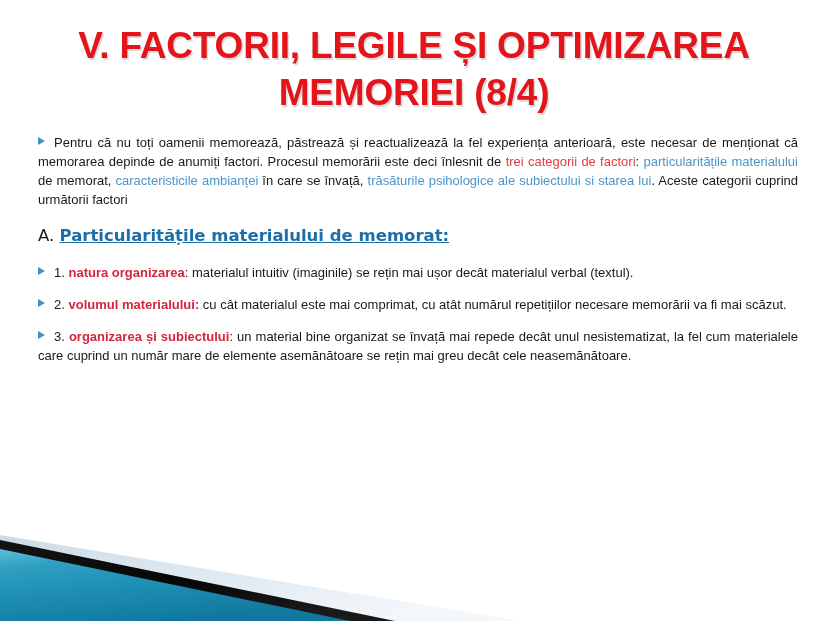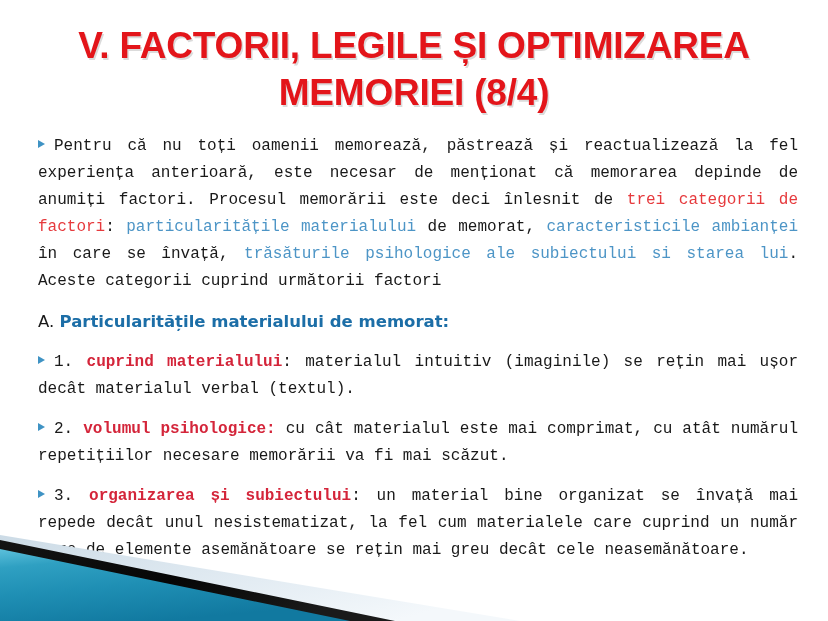--- a/index.html
+++ b/index.html
@@ -42,23 +42,23 @@
 
   
   .body-area {
     position: absolute;
     top: 133px;
     left: 38px;
     width: 760px;
   }
 
   .para {
-    font-family: Liberation Mono, monospace;
-    font-size: 16px;
-    line-height: 27px;
+    font-family: Liberation Sans, sans-serif;
+    font-size: 13px;
+    line-height: 19px;
     color: #191919;
     text-align: justify;
     text-justify: inter-word;
     margin: 0 0 9px 0;
     position: relative;
   }
 
   .para .bullet {
     display: inline-block;
     width: 0;
@@ -66,21 +66,21 @@
     border-top: 4.5px solid transparent;
     border-bottom: 4.5px solid transparent;
     border-left: 7px solid #3f93c4;
     vertical-align: 2px;
     margin-right: 9px;
   }
 
   .red       { color: #e63a3d; }
   .red-bold  { color: #d4253a; font-weight: bold; }
   .blue      { color: #4d95c6; }
-  .head-blue { color: #1c6ea7; font-weight: bold; }
+  .head-blue { color: #1c6ea7; font-weight: bold; text-decoration: underline; }
 
   .heading-a {
     font-family: "DejaVu Sans", "Liberation Sans", sans-serif;
     font-size: 16.5px;
     line-height: 28.5px;
     color: #191919;
     margin: 13px 0 12px 0;
   }
 
   .item { margin-bottom: 13px; }
@@ -109,25 +109,25 @@
 
     <p class="para">
       <span class="bullet"></span><span>Pentru că nu toți oamenii memorează, păstrează și reactualizează la fel experiența anterioară, este necesar de menționat că memorarea depinde de anumiți factori. Procesul memorării este deci înlesnit de </span><span class="red">trei categorii de factori</span><span>: </span><span class="blue">particularitățile materialului</span><span> de memorat, </span><span class="blue">caracteristicile ambianței</span><span> în care se învață, </span><span class="blue">trăsăturile psihologice ale subiectului si starea lui</span><span>. Aceste categorii cuprind următorii factori</span>
     </p>
 
     <div class="heading-a">
       <span>A. </span><span class="head-blue">Particularitățile materialului de memorat:</span>
     </div>
 
     <p class="para item">
-      <span class="bullet"></span><span>1. </span><span class="red-bold">cuprind materialului</span><span>: </span><span>materialul intuitiv (imaginile) se rețin mai ușor decât materialul verbal (textul).</span>
+      <span class="bullet"></span><span>1. </span><span class="red-bold">natura organizarea</span><span>: </span><span>materialul intuitiv (imaginile) se rețin mai ușor decât materialul verbal (textul).</span>
     </p>
 
     <p class="para item">
-      <span class="bullet"></span><span>2. </span><span class="red-bold">volumul psihologice:</span><span> </span><span>cu cât materialul este mai comprimat, cu atât numărul repetițiilor necesare memorării va fi mai scăzut.</span>
+      <span class="bullet"></span><span>2. </span><span class="red-bold">volumul materialului:</span><span> </span><span>cu cât materialul este mai comprimat, cu atât numărul repetițiilor necesare memorării va fi mai scăzut.</span>
     </p>
 
     <p class="para item">
       <span class="bullet"></span><span>3. </span><span class="red-bold">organizarea și subiectului</span><span>: </span><span>un material bine organizat se învață mai repede decât unul nesistematizat, la fel cum materialele care cuprind un număr mare de elemente asemănătoare se rețin mai greu decât cele neasemănătoare.</span>
     </p>
 
   </div>
 
   <svg class="deco" viewBox="0 0 560 110" preserveAspectRatio="none" xmlns="http://www.w3.org/2000/svg">
     <defs>

